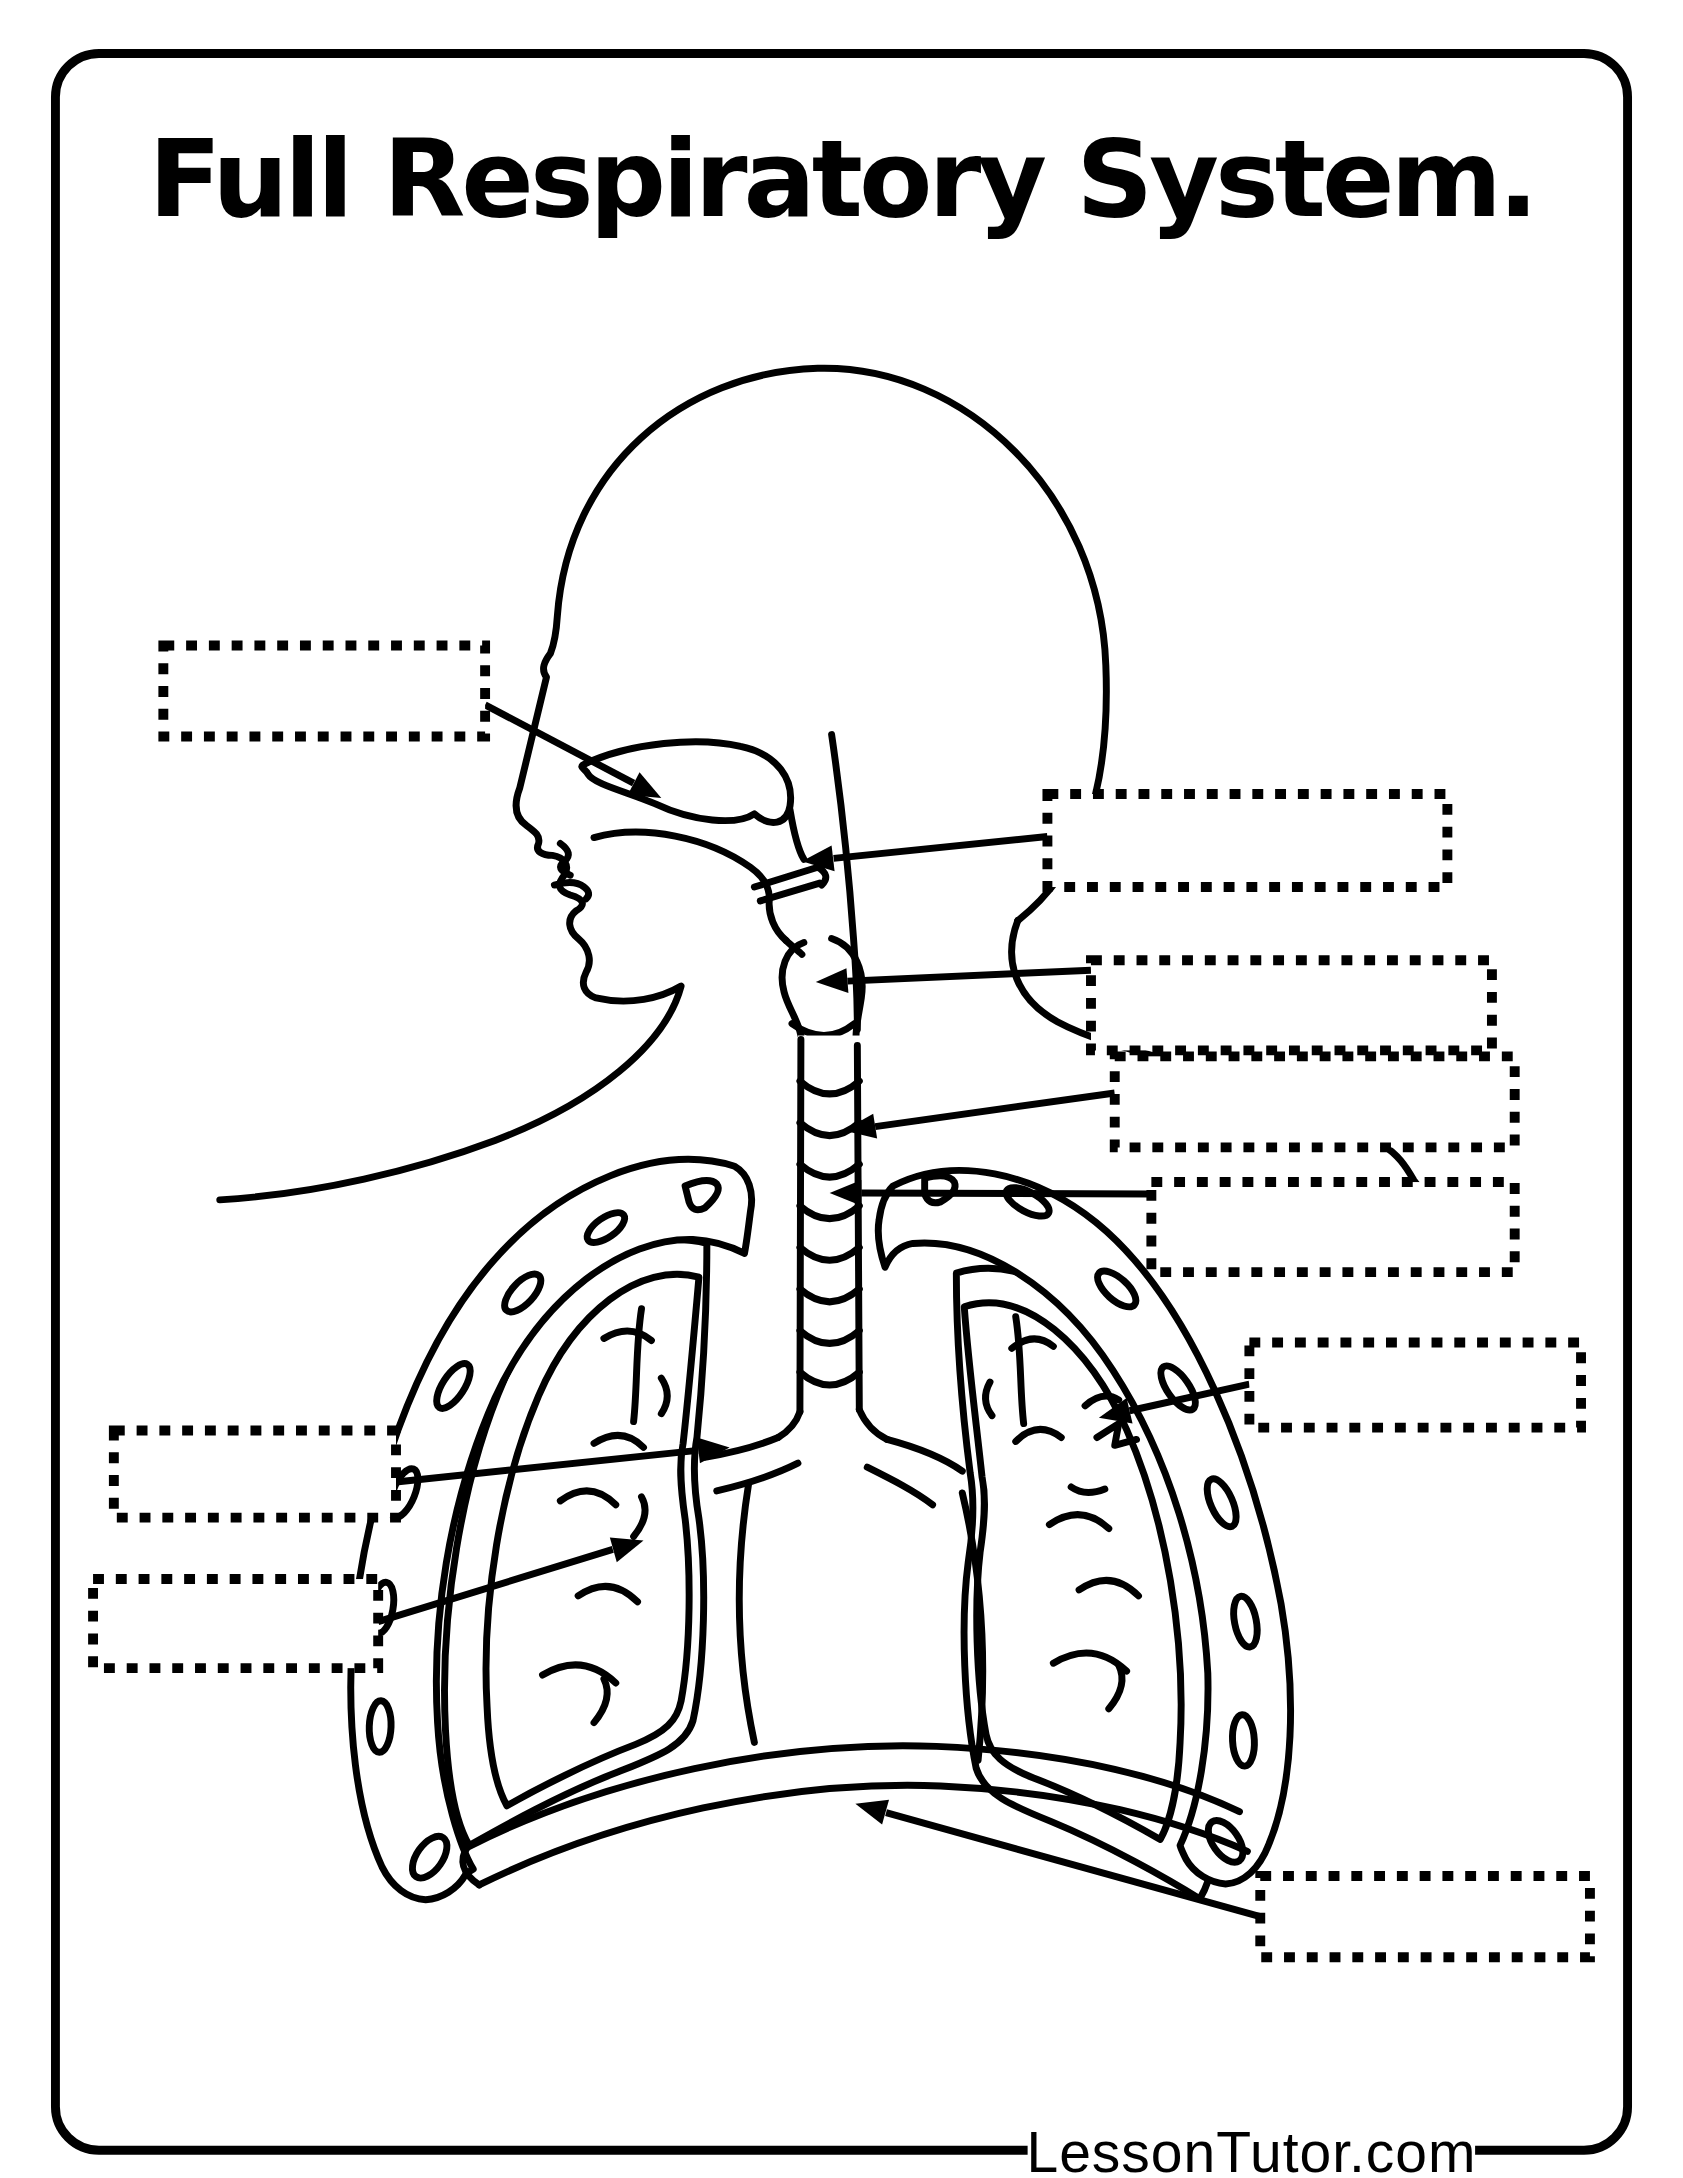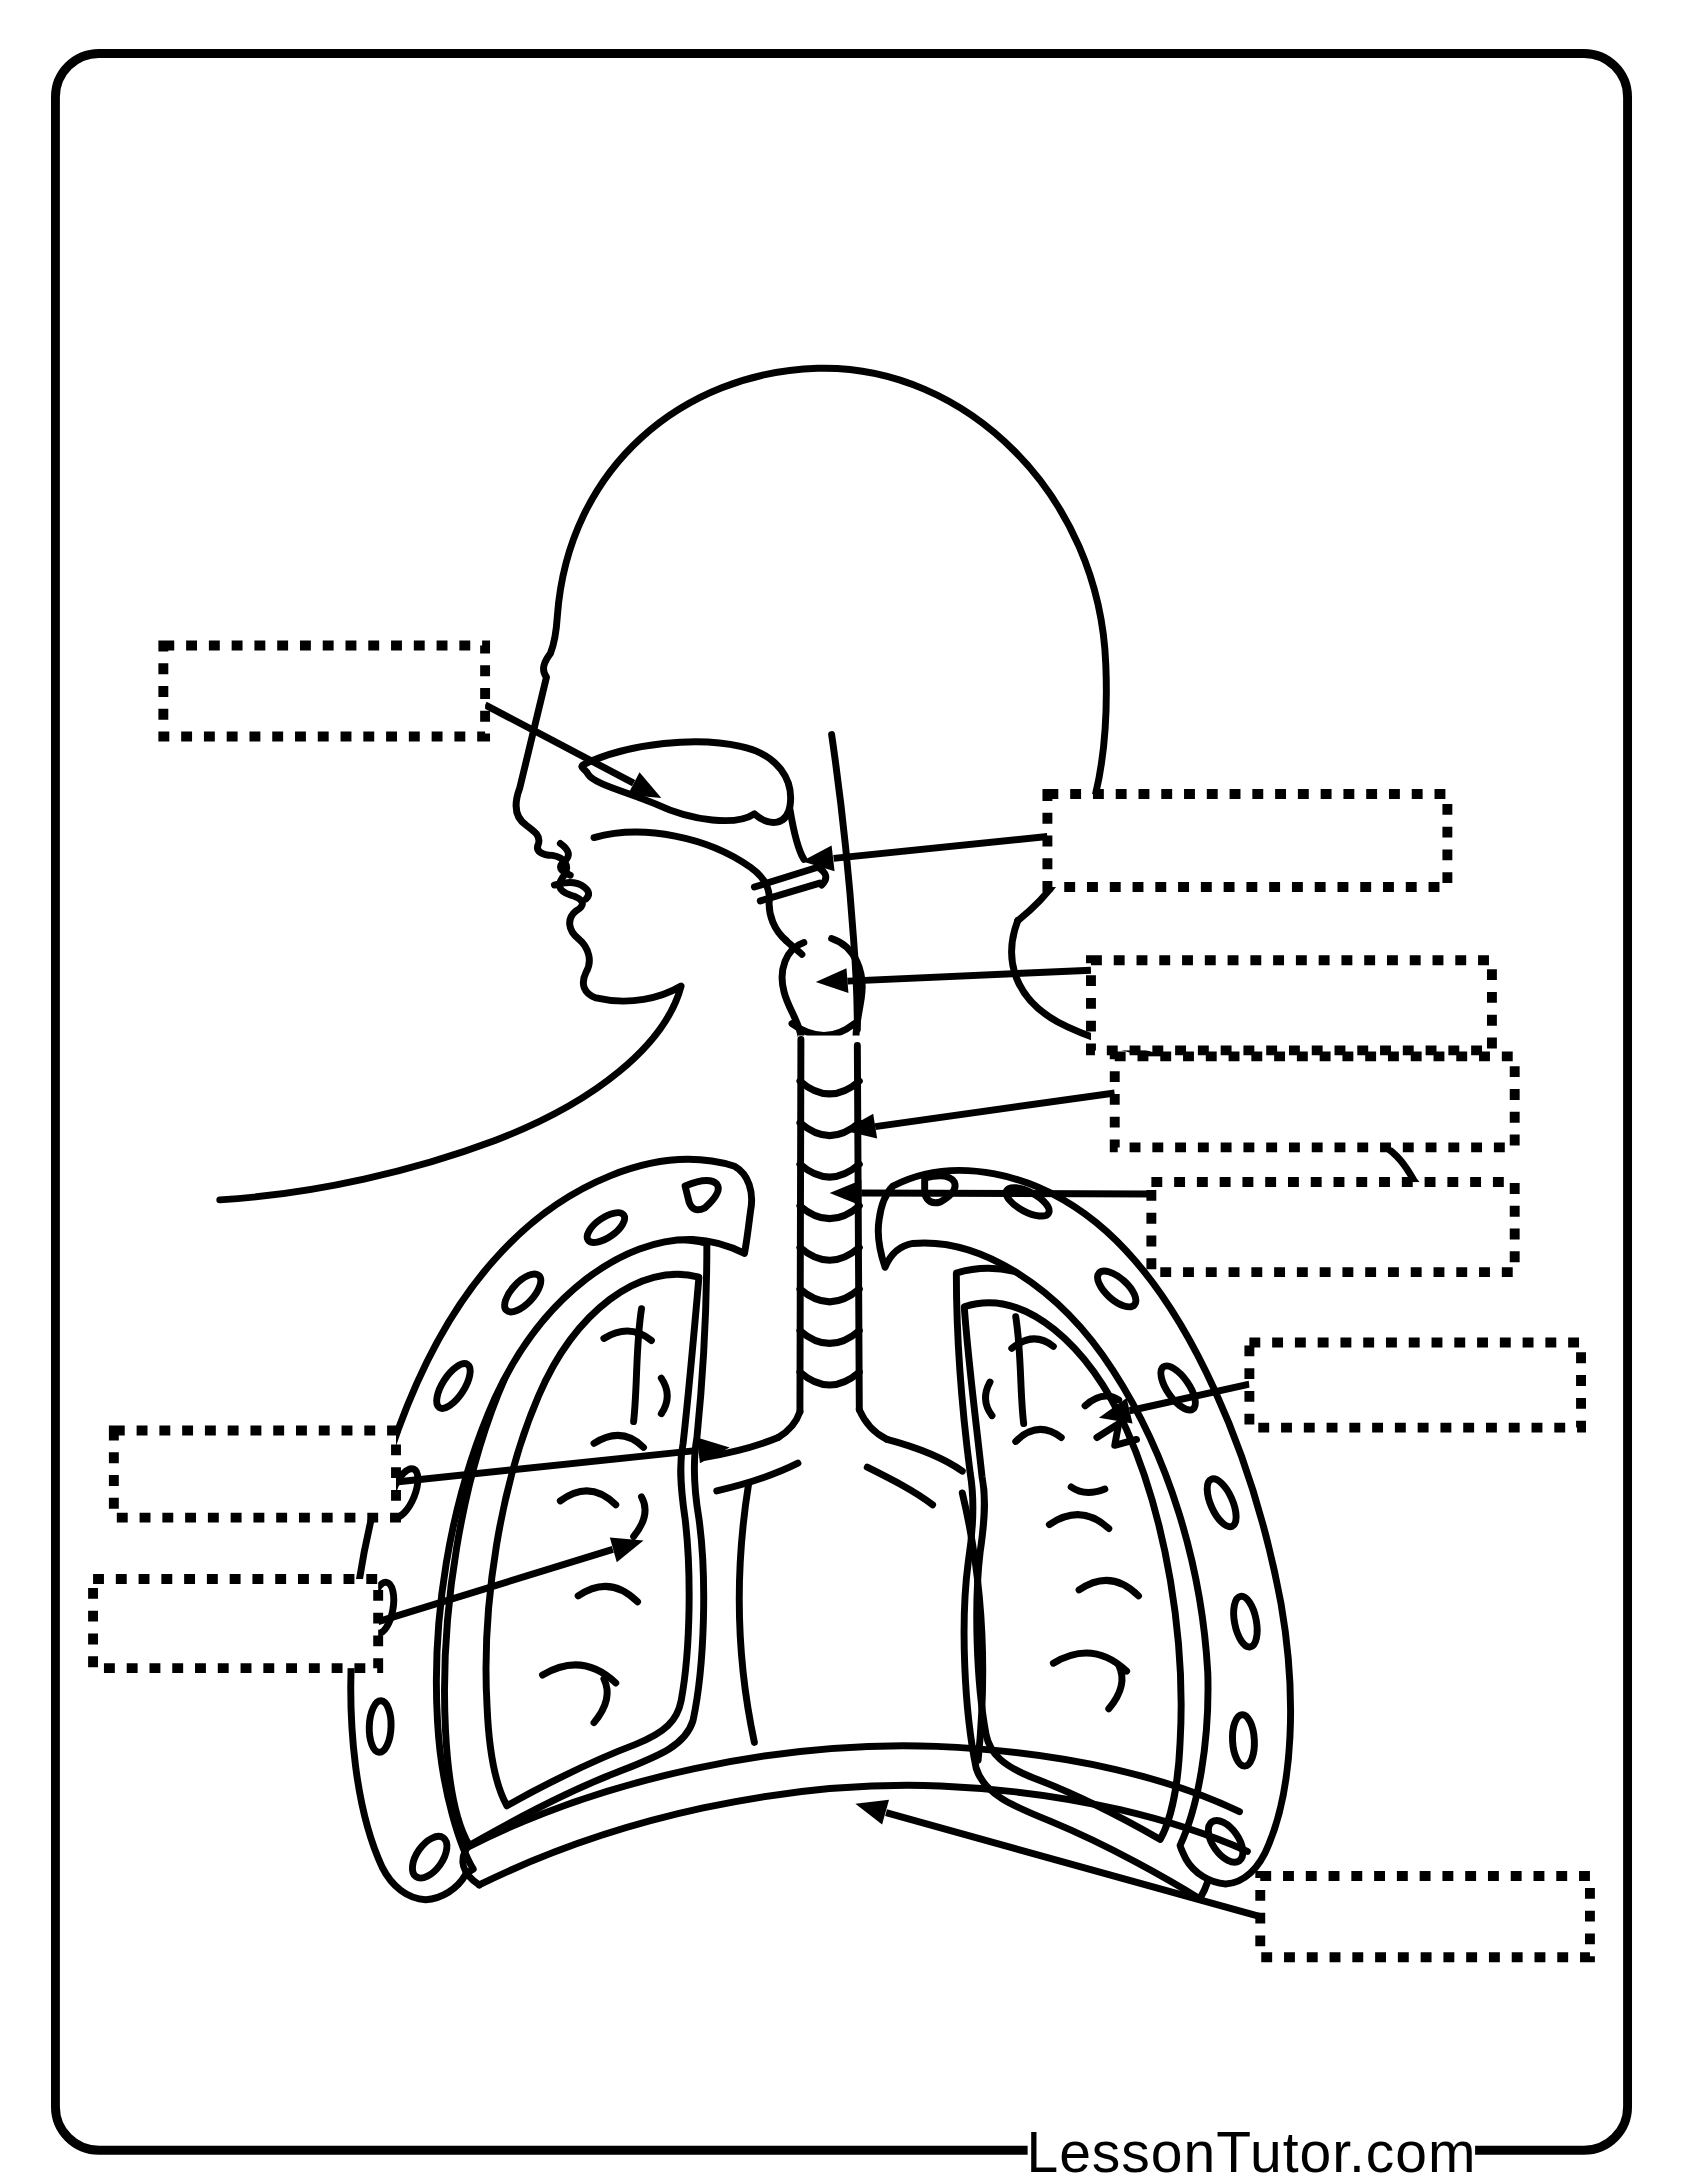--- a/index.html
+++ b/index.html
@@ -17,20 +17,21 @@
   .fillwhite{fill:#fff;}
   .labelbox{fill:#fff;stroke:#000;stroke-width:10;stroke-dasharray:11 12;stroke-linecap:butt;}
   .arrowline{stroke:#000;stroke-width:7;fill:none;}
   .arrowhead{fill:#000;stroke:none;}
 </style>
 </head>
 <body>
 
 <div class="sheet">
 
+  <div class="title">Full Respiratory System.</div>
 
   <svg width="1683" height="2178" viewBox="0 0 1700 2200">
 
     <g>
       <path class="ink" d="M 1028 930 C 1012 972, 1028 1010, 1068 1032 C 1120 1060, 1200 1072, 1262 1096
                            C 1330 1122, 1372 1140, 1396 1156 C 1412 1166, 1420 1178, 1428 1192
                            C 1436 1204, 1446 1212, 1458 1218"></path>
     </g>
 
     <g>

